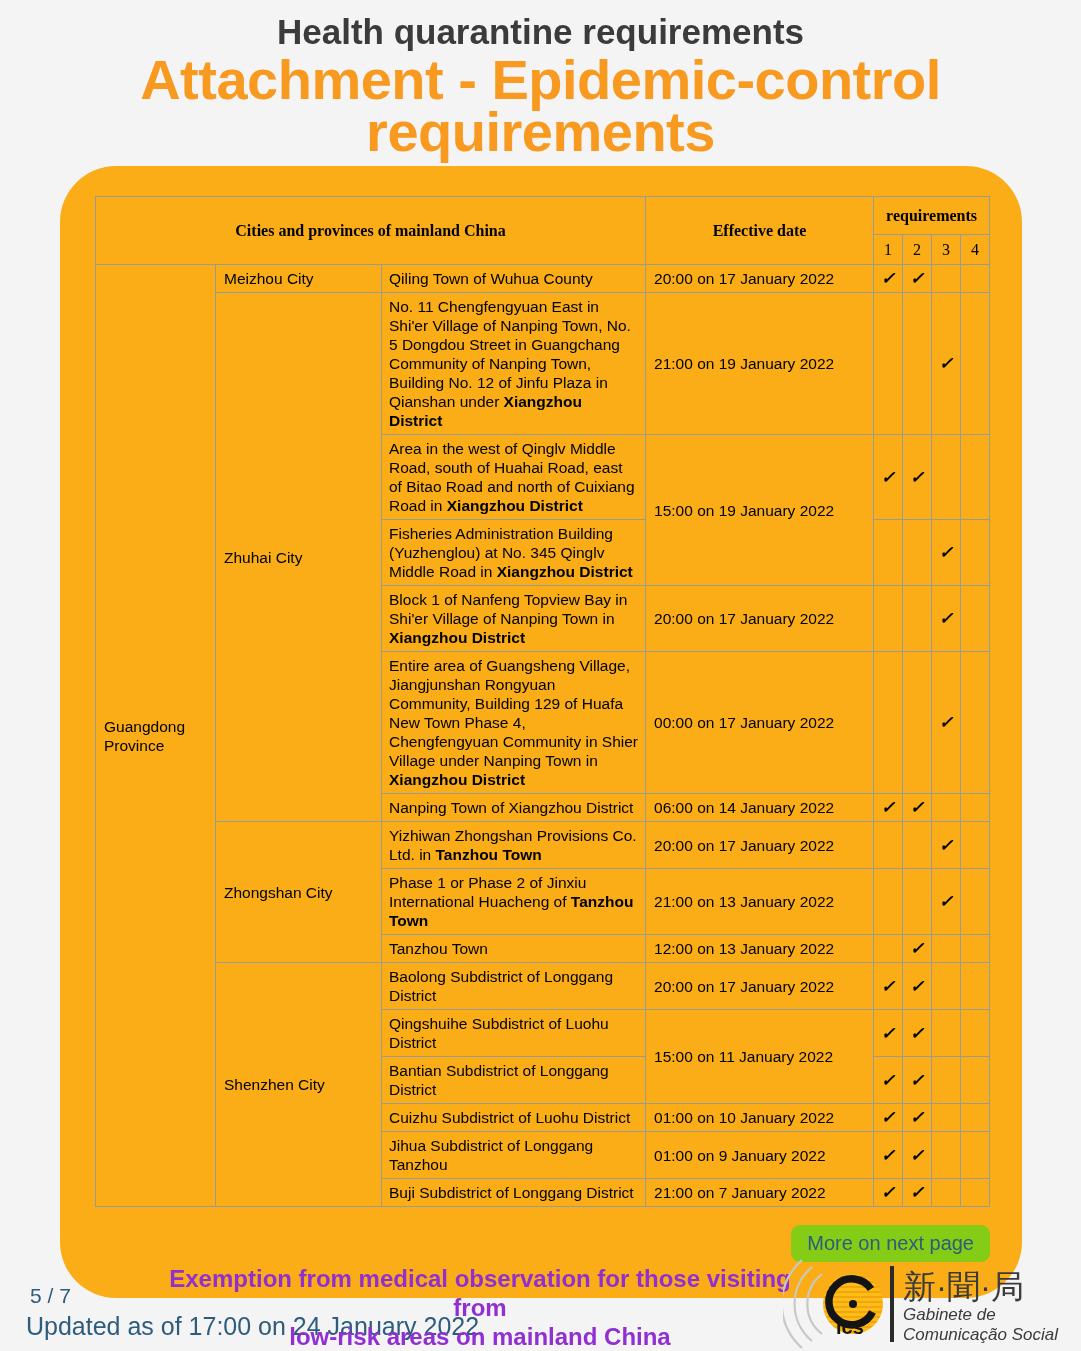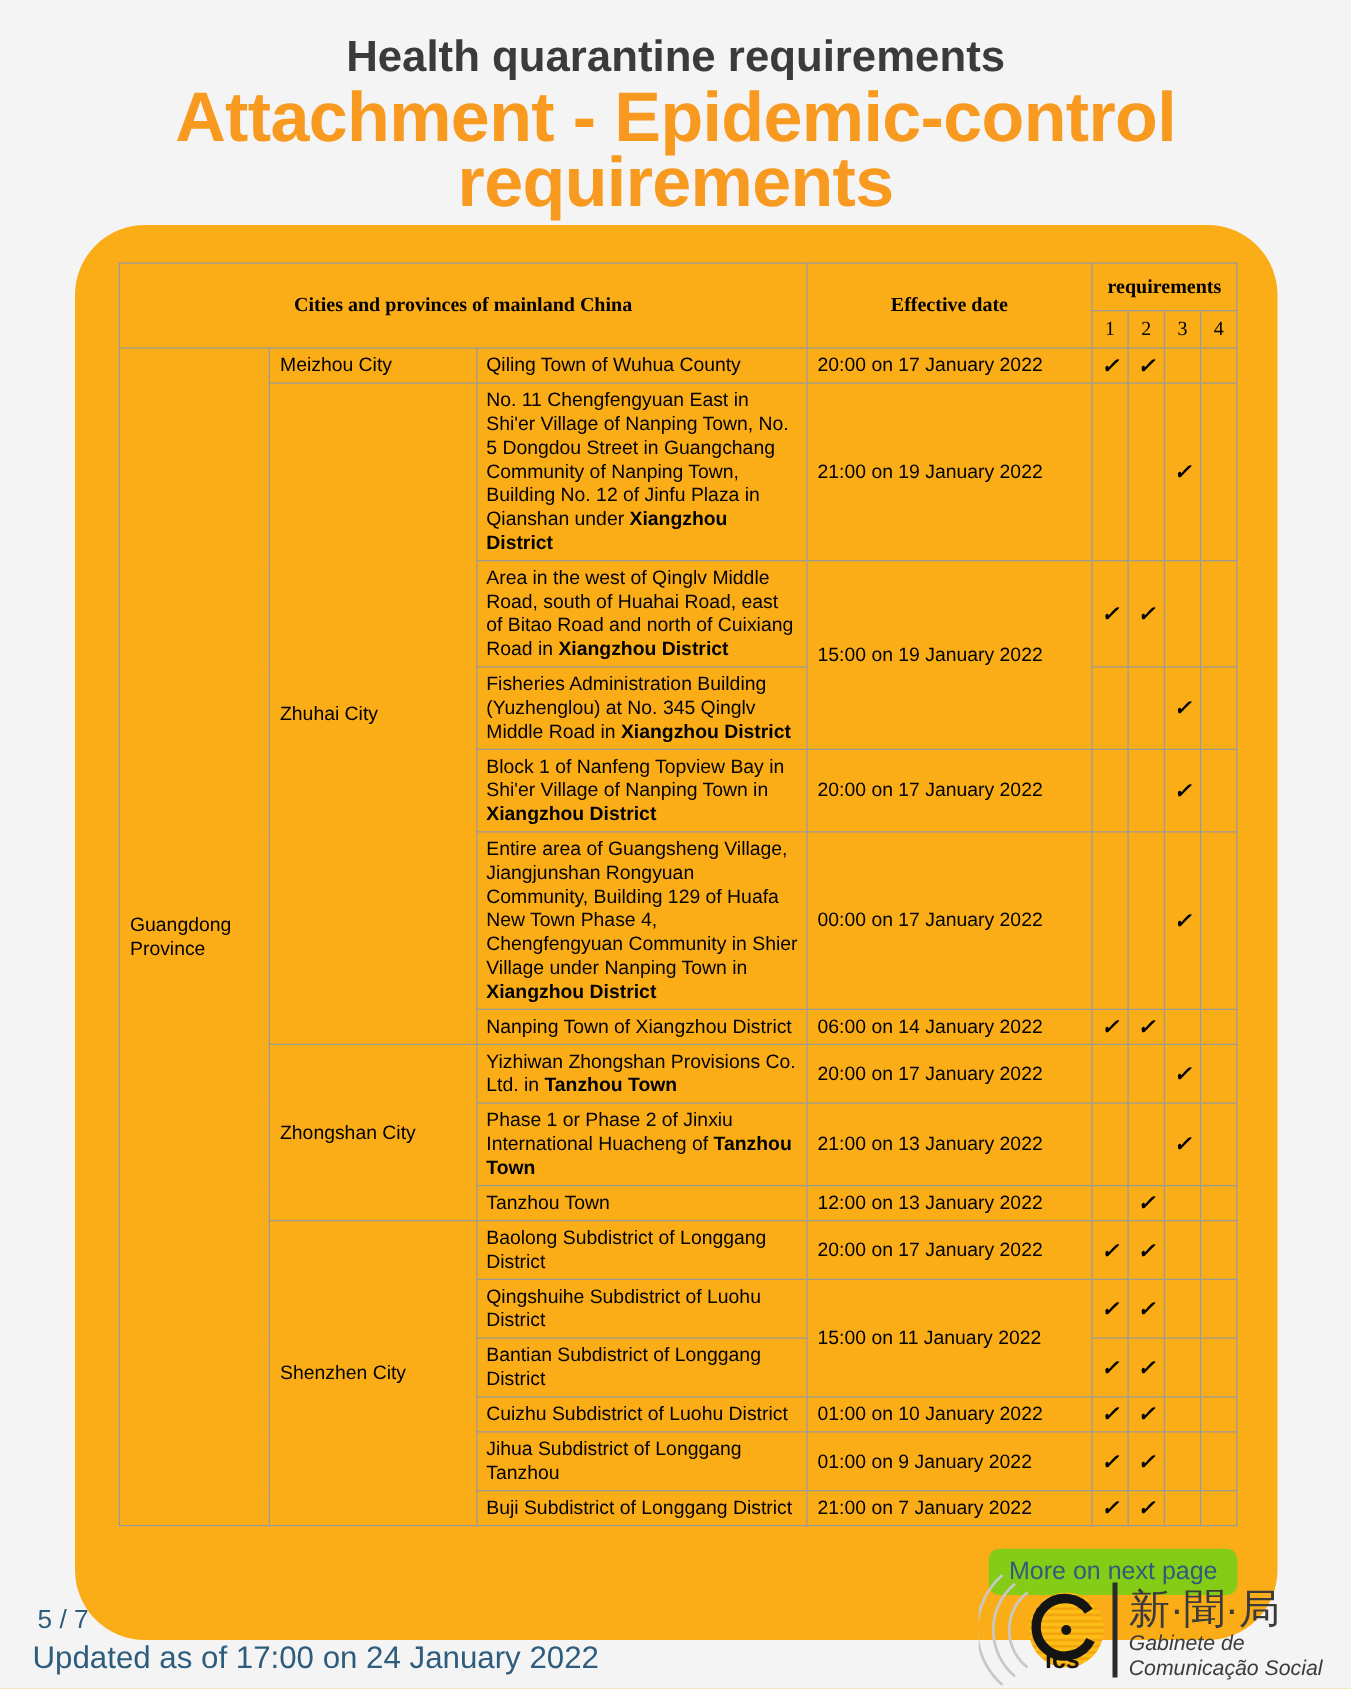--- a/index.html
+++ b/index.html
@@ -3,21 +3,21 @@
 <meta charset="utf-8">
 <style>
   html,body{margin:0;padding:0;}
   body{
     width:1081px;height:1351px;
     background:#f4f4f5;
     font-family:"Liberation Sans", sans-serif;
     position:relative;overflow:hidden;
   }
   
-  .header{text-align:center;padding-top:26px;}
+  .header{text-align:center;padding-top:12px;}
   .t1{font-size:35px;font-weight:bold;color:#3b3b3b;line-height:40px;}
   .t2{font-size:56px;font-weight:bold;color:#F89A20;line-height:52px;margin-top:2px;letter-spacing:-0.5px;text-align:center;}
   
   .card{
     margin:8px 0 0 60px;width:962px;min-height:1102px;box-sizing:border-box;
     background:#FBAD18;border-radius:56px;padding:30px 0 36px 0;
   }
   table{border-collapse:collapse;margin-left:35px;table-layout:fixed;width:894px;}
   th,td{border:1px solid #9a9a98;color:#000;}
   th{font-weight:bold;font-size:16px;padding:2px;font-family:Liberation Serif, serif;}
@@ -209,20 +209,24 @@
       </tbody>
   </table>
   <div class="btn-row">
     <span class="next-btn">More on next page</span>
   </div>
 </div>
 
 <div class="footer">
   <div class="page-num">5 / 7</div>
   <div class="updated">Updated as of 17:00 on 24 January 2022</div>
+  <div class="purple">
+    <span>Exemption from medical observation for those visiting from</span><br>
+    <span>low-risk areas on mainland China</span>
+  </div>
   <div class="logo">
     <svg width="292" height="92" viewBox="0 0 292 92">
       <defs>
         <pattern id="stripes" width="8" height="5" patternUnits="userSpaceOnUse">
           <rect width="8" height="5" fill="#FDBD16"></rect>
           <rect y="3" width="8" height="2" fill="#F2A50C"></rect>
         </pattern>
       </defs>
       <g stroke="#c8c8c6" fill="none" stroke-width="2.2">
         <path d="M39 16 a38 38 0 0 0 0 60"></path>

